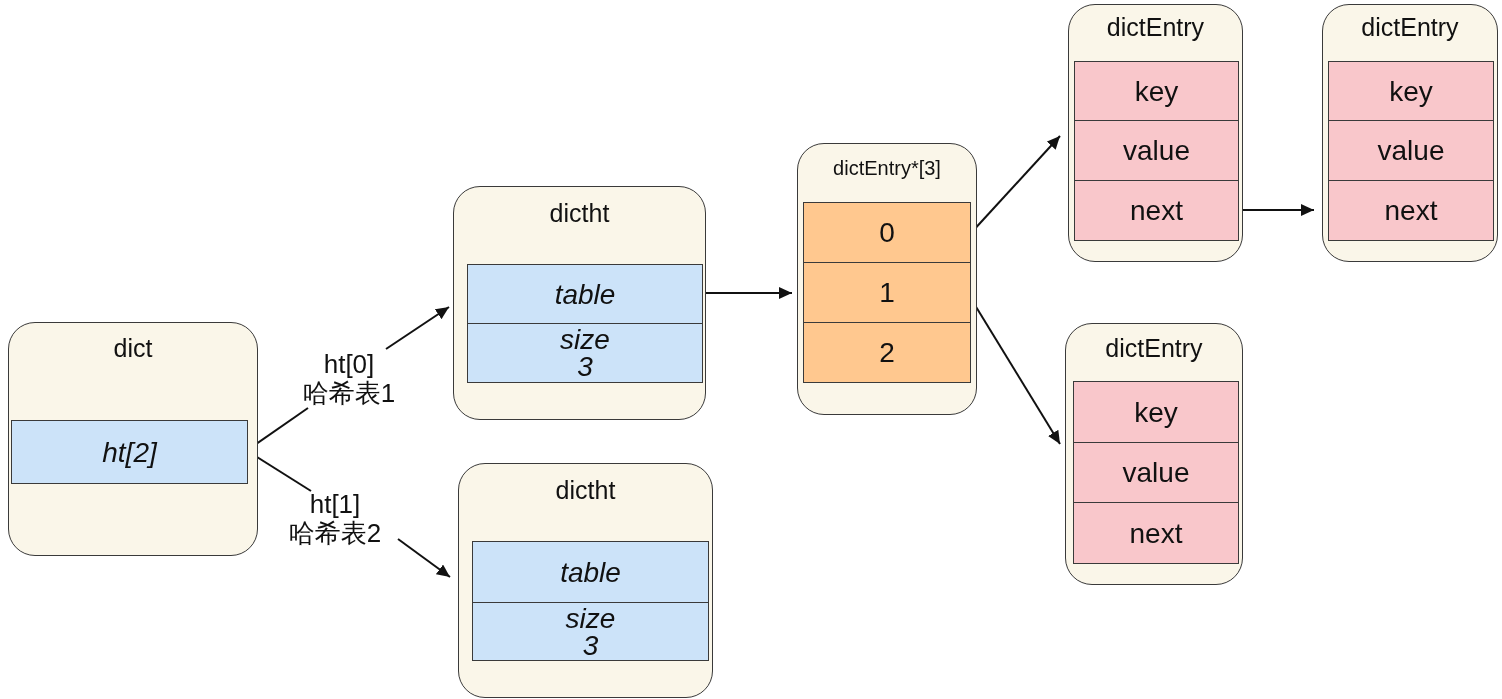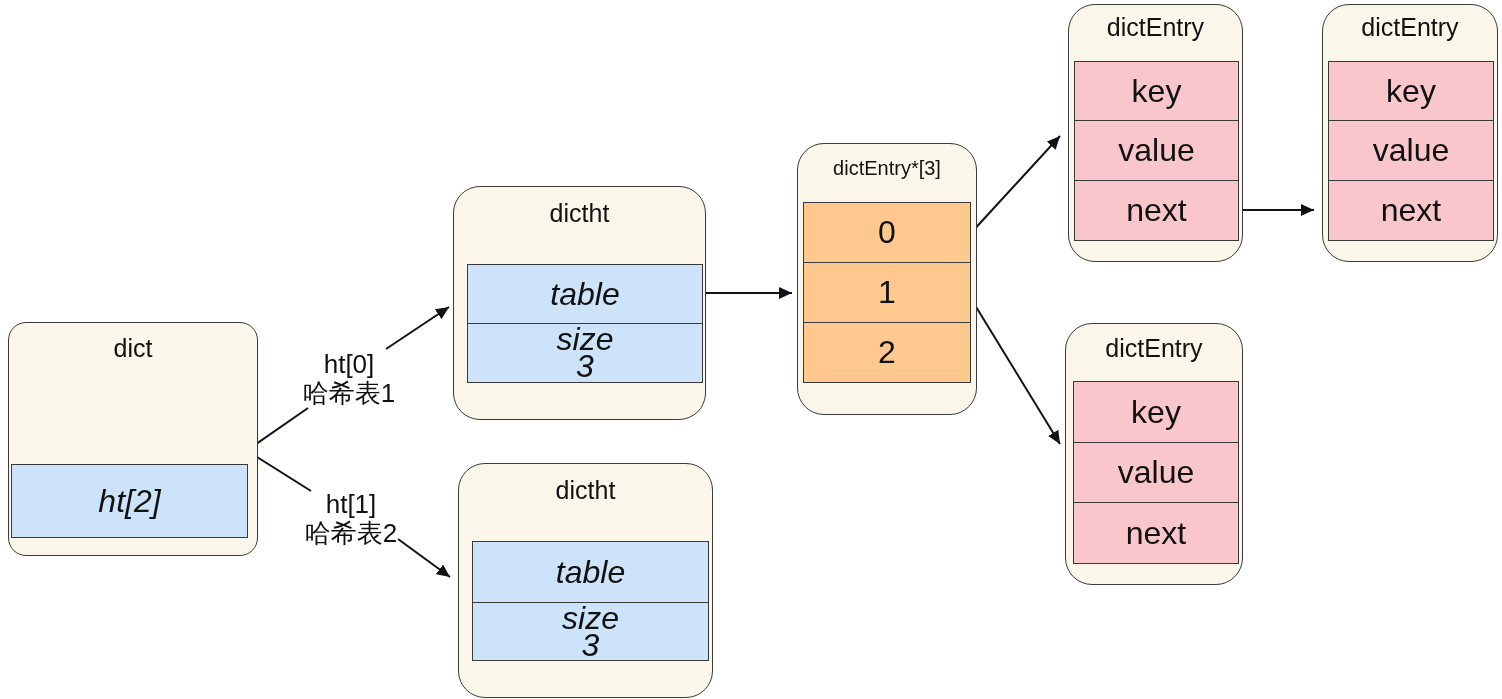--- a/index.html
+++ b/index.html
@@ -20,21 +20,21 @@
   }
   .node-title{
     position:absolute;left:0;right:0;text-align:center;
     font-size:25px;line-height:27px;
   }
   .rows{position:absolute;box-sizing:border-box;}
   .row{
     display:flex;flex-direction:column;align-items:center;justify-content:center;
     border:1.6px solid var(--row-border,#3a3a3a);
     box-sizing:border-box;
-    font-size:32px;line-height:27px;text-align:center;
+    font-size:28px;line-height:27px;text-align:center;
   }
   .row + .row{border-top:none;}
   .row.blue{background:var(--blue-row,#cce3f9);font-style:italic;}
   .row.orange{background:var(--orange-row,#ffc88f);}
   .row.pink{background:var(--pink-row,#f9c7cb);}
   .edge-label{
     position:absolute;text-align:center;
     font-size:26px;line-height:29px;
   }
   .watermark{
@@ -59,35 +59,35 @@
   <line x1="249" y1="449" x2="308" y2="408"></line>
       <line x1="386" y1="349" x2="449" y2="307" marker-end="url(#ah)"></line>
       <line x1="249" y1="452" x2="311" y2="491"></line>
       <line x1="398" y1="539" x2="450" y2="577" marker-end="url(#ah)"></line>
       <line x1="704" y1="293" x2="792" y2="293" marker-end="url(#ah)"></line>
       <line x1="971" y1="233" x2="1060" y2="136" marker-end="url(#ah)"></line>
       <line x1="970" y1="297" x2="1060" y2="444" marker-end="url(#ah)"></line>
       <line x1="1241" y1="210" x2="1314" y2="210" marker-end="url(#ah)"></line>
     </svg>
 
-  <div class="node" style="left:8px;top:322px;width:250px;height:234px;border-radius:18px;">
+  <div class="node" style="left:8px;top:322px;width:250px;height:234px;">
     <div class="node-title" style="top:12px;">dict</div>
     <div class="rows" style="left:2px;top:97px;width:237px;">
-      <div class="row blue" style="height:74px;margin-top:44px;">
+      <div class="row blue" style="height:64px;">
         <div>ht[2]</div>
       </div>
     </div>
   </div>
 
   <div class="edge-label" style="left:288px;top:350px;width:122px;">
     <div>ht[0]</div>
     <div>哈希表1</div>
   </div>
 
-  <div class="edge-label" style="left:288px;top:490px;width:126px;">
+  <div class="edge-label" style="left:272px;top:490px;width:126px;">
     <div>ht[1]</div>
     <div>哈希表2</div>
   </div>
 
   <div class="node" style="left:453px;top:186px;width:253px;height:234px;">
     <div class="node-title" style="top:13px;">dictht</div>
     <div class="rows" style="left:13px;top:77px;width:236px;">
       <div class="row blue" style="height:60px;">
         <div>table</div>
       </div>

